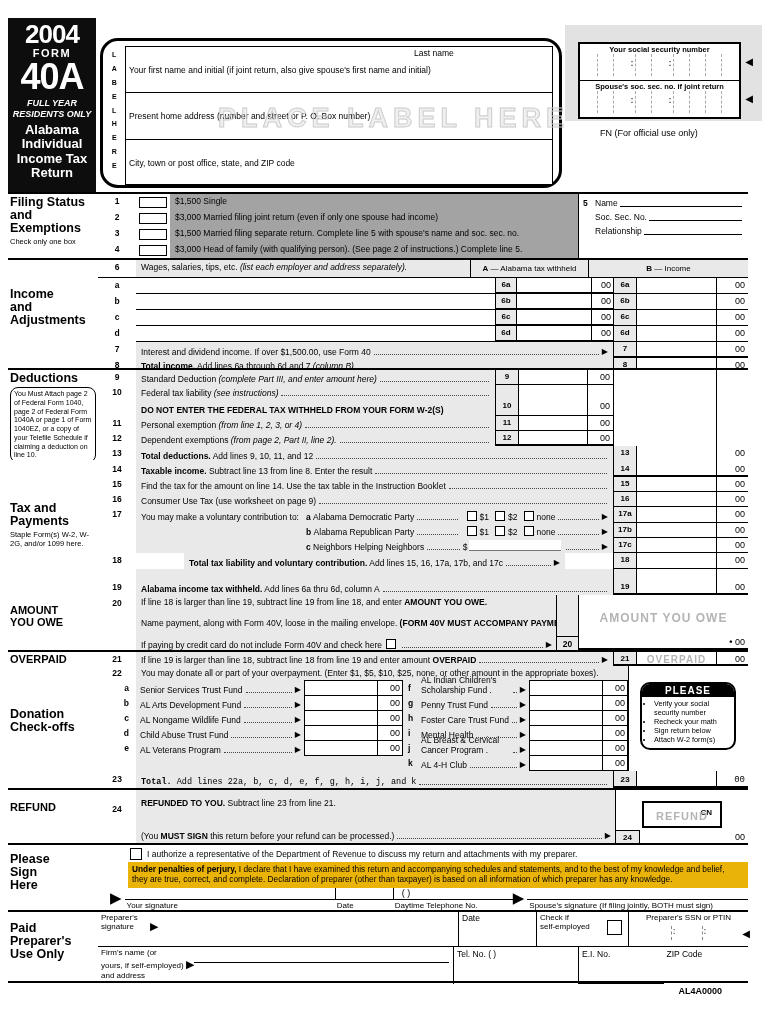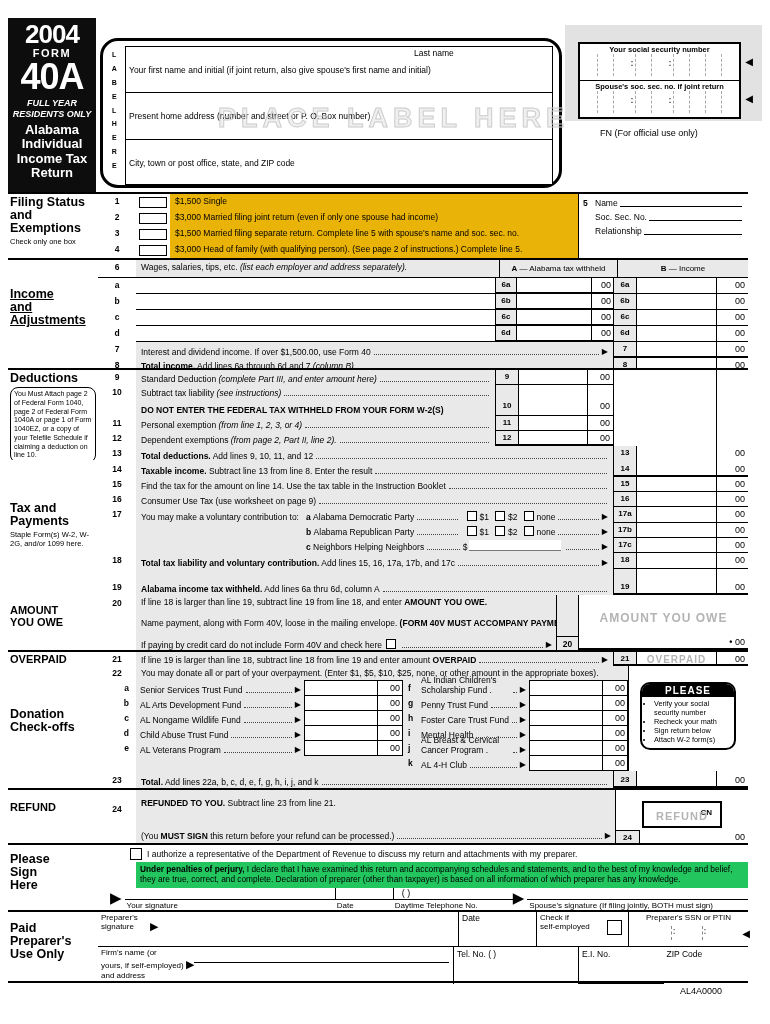--- a/index.html
+++ b/index.html
@@ -80,32 +80,32 @@
 
 .cb { width:10px; height:10px; flex:none; border:1px solid #000; background:#fff; display:inline-block; align-self:flex-end; margin:0 3px 1px 6px; }
 
 
 .filing { height:66px; border-top:2.5px solid #000; }
 .fopts { width:480px; flex:none; display:flex; flex-direction:column; }
 .fopt { flex:1; display:flex; }
 .fnum { width:38px; flex:none; font-weight:bold; text-align:center; padding-top:2px; }
 .fcb { width:34px; flex:none; display:flex; align-items:center; justify-content:center; }
 .fcbx { width:28px; height:11px; border:1px solid #000; background:#fff; }
-.ftxt { flex:1; background:#eab308; padding:2px 3px 0 5px; }
+.ftxt { flex:1; background:#a3a3a3; padding:2px 3px 0 5px; }
 .fright { flex:1; border-left:1px solid #000; padding:4px 6px 0 4px; }
 .l5row { display:flex; margin-bottom:4px; }
 .l5n { font-weight:bold; width:12px; }
 .l5lab { white-space:nowrap; padding-right:2px; }
 .l5line { flex:1; border-bottom:1px solid #000; margin-bottom:1px; }
 
 
 .ihdr { display:flex; height:18px; border-bottom:1px solid #000; }
 .ih { background:#e9e9e9; text-align:center; padding-top:4px; font-size:8px; }
 .ihA { width:118px; flex:none; border-left:1px solid #000; }
-.ihB { width:131px; flex:none; border-left:1px solid #000; }
+.ihB { width:160px; flex:none; border-left:1px solid #000; }
 
 
 .attach { border:1.5px solid #000; border-radius:8px; padding:2px 3px; font-size:7px; line-height:1.25; margin-top:2px; width:86px; }
 
 
 .sp17 { width:165px; flex:none; white-space:nowrap; }
 .moneyfield { width:92px; flex:none; background:#fff; border-bottom:1px solid #777; align-self:flex-end; height:11px; margin:0 2px 1px 2px; }
 
 
 .owe { height:55px; }
@@ -144,21 +144,21 @@
 .refrc { width:133px; flex:none; position:relative; background:#fff; border-left:1px solid #000; }
 .cn { position:absolute; right:36px; top:18px; font-weight:bold; font-size:8px; }
 .refbox { position:absolute; left:26px; top:11px; width:80px; height:27px; border:2px solid #000; text-align:center; padding-top:7px; font-size:11px; }
 .refN { position:absolute; left:0; bottom:0; width:24px; border-right:1px solid #000; border-top:1px solid #000; background:#e9e9e9; font-weight:bold; text-align:center; padding:2px 0 1px; font-size:8px; }
 .refcents { position:absolute; right:3px; bottom:1px; font-size:9px; }
 
 
 .sign { height:67px; border-top:2px solid #000; }
 .authrow { height:17px; display:flex; align-items:center; padding-left:32px; background:#fff; }
 .authcb { width:12px; height:12px; border:1px solid #000; background:#fff; flex:none; margin-right:5px; }
-.perjury { background:#22c55e; margin-left:38px; padding:2px 6px 2px 4px; font-size:8.3px; line-height:1.25; height:26px; overflow:hidden; }
+.perjury { background:#eab308; margin-left:30px; padding:2px 6px 2px 4px; font-size:8.3px; line-height:1.25; height:26px; overflow:hidden; }
 .sigrow { height:24px; display:flex; padding-left:12px; position:relative; }
 .bigarr { font-size:15px; line-height:20px; flex:none; padding-right:3px; }
 .scol { display:flex; flex-direction:column; }
 .sline { height:12px; border-bottom:1px solid #000; font-size:9px; padding-left:8px; }
 .slab { font-size:8px; padding:1px 0 0 2px; white-space:nowrap; }
 .scol.c1 { flex:1; }
 .scol.c2 { width:58px; flex:none; }
 .scol.c2 .sline { border-left:1px solid #000; }
 .scol.c3 { width:120px; flex:none; }
 .scol.c3 .sline { border-left:1px solid #000; }
@@ -177,21 +177,21 @@
 .pssn span { border-left:1px dashed #888; height:14px; padding-left:1px; }
 .prow2 { height:37px; display:flex; }
 .pfirm { flex:1; padding:1px 3px; font-size:8px; line-height:1.2; position:relative; }
 .firmline { position:absolute; left:96px; top:15px; right:4px; border-bottom:1px solid #000; }
 .ptel { width:125px; flex:none; border-left:1px solid #000; padding:2px 3px; }
 .peinzip { width:170px; flex:none; border-left:1px solid #000; display:flex; flex-direction:row; }
 .pein { flex:1; border-bottom:1px solid #000; padding:2px 3px; }
 .pzip { flex:1; padding:2px 3px; }
 .parr { font-size:11px; }
 .pright-tri { position:absolute; right:-2px; top:16px; font-size:10px; }
-.footer-code { text-align:right; padding:3px 26px 0 0; font-weight:normal; font-size:9px; }
+.footer-code { text-align:right; padding:3px 26px 0 0; font-weight:bold; font-size:9px; }
 </style>
 </head>
 <body>
 
 <div class="form">
 
   <div class="header">
     <div class="blackbox">
       <div class="y2004">2004</div>
       <div class="formw">FORM</div>
@@ -310,21 +310,21 @@
       </div>
       <div class="l5row">
         <span class="l5n"></span>
         <span class="l5lab">Relationship</span>
         <span class="l5line"></span>
       </div>
     </div>
   </div>
 
   <div class="sec" style="height:110px;">
-    <div class="slabel" style="padding-top:28px;text-decoration:underline;">
+    <div class="slabel" style="padding-top:28px;">
       <div class="stitle">Income</div>
       <div class="stitle">and</div>
       <div class="stitle">Adjustments</div>
     </div>
     <div class="sbody">
       <div class="ihdr">
         <div class="lnum">6</div>
         <div class="ldesc" style="align-items:flex-start; padding-top:2px;">
           <span class="txt"><span>Wages, salaries, tips, etc. </span><i>(list each employer and address separately).</i></span>
         </div>
@@ -436,21 +436,21 @@
           </div>
         <div class="rc tailrc">
             <div class="n"></div>
             <div class="a"></div>
             <div class="c"></div>
           </div>
       </div>
       <div class="lr" style="height:14px;">
         <div class="lnum">10</div>
         <div class="ldesc">
-            <span class="txt"><span>Subtract tax liability </span><i>(see instructions)</i></span>
+            <span class="txt"><span>Federal tax liability </span><i>(see instructions)</i></span>
             <span class="leader"></span>
           </div>
         <div class="mc">
             <div class="n"></div>
             <div class="a"></div>
             <div class="c"></div>
           </div>
         <div class="rc tailrc">
             <div class="n"></div>
             <div class="a"></div>
@@ -617,21 +617,21 @@
           <span class="moneyfield"></span>
           <span class="leader"></span>
             <span class="arr">▶</span>
         </div>
         <div class="rc rb">
             <div class="n">17c</div>
             <div class="a"></div>
             <div class="c">00</div>
           </div>
       </div>
-      <div class="lr" style="height:16px;">
+      <div class="lr" style="height:16px;gap:48px;">
         <div class="lnum">18</div>
         <div class="ldesc">
             <span class="txt"><b>Total tax liability and voluntary contribution.</b><span> Add lines 15, 16, 17a, 17b, and 17c</span></span>
             <span class="leader"></span>
             <span class="arr">▶</span>
           </div>
         <div class="rc rb">
             <div class="n">18</div>
             <div class="a"></div>
             <div class="c">00</div>
@@ -819,21 +819,21 @@
         <div class="dright">
             <span class="txt">AL 4-H Club</span>
             <span class="leader"></span>
             <span class="arr">▶</span>
           </div>
         <div class="dbox"></div>
           <div class="dcent">00</div>
         <div class="dtail"></div>
       </div>
 
-      <div class="lr" style="height:17px;">
+      <div class="lr" style="height:17px;font-family:Liberation Mono, monospace;">
         <div class="lnum" style="padding-top:4px;">23</div>
         <div class="ldesc">
             <span class="txt"><b>Total.</b><span> Add lines 22a, b, c, d, e, f, g, h, i, j, and k</span></span>
             <span class="leader"></span>
           </div>
         <div class="rc rbthick">
             <div class="n" style="padding-top:4px;">23</div>
             <div class="a"></div>
             <div class="c" style="padding-top:4px;">00</div>
           </div>

